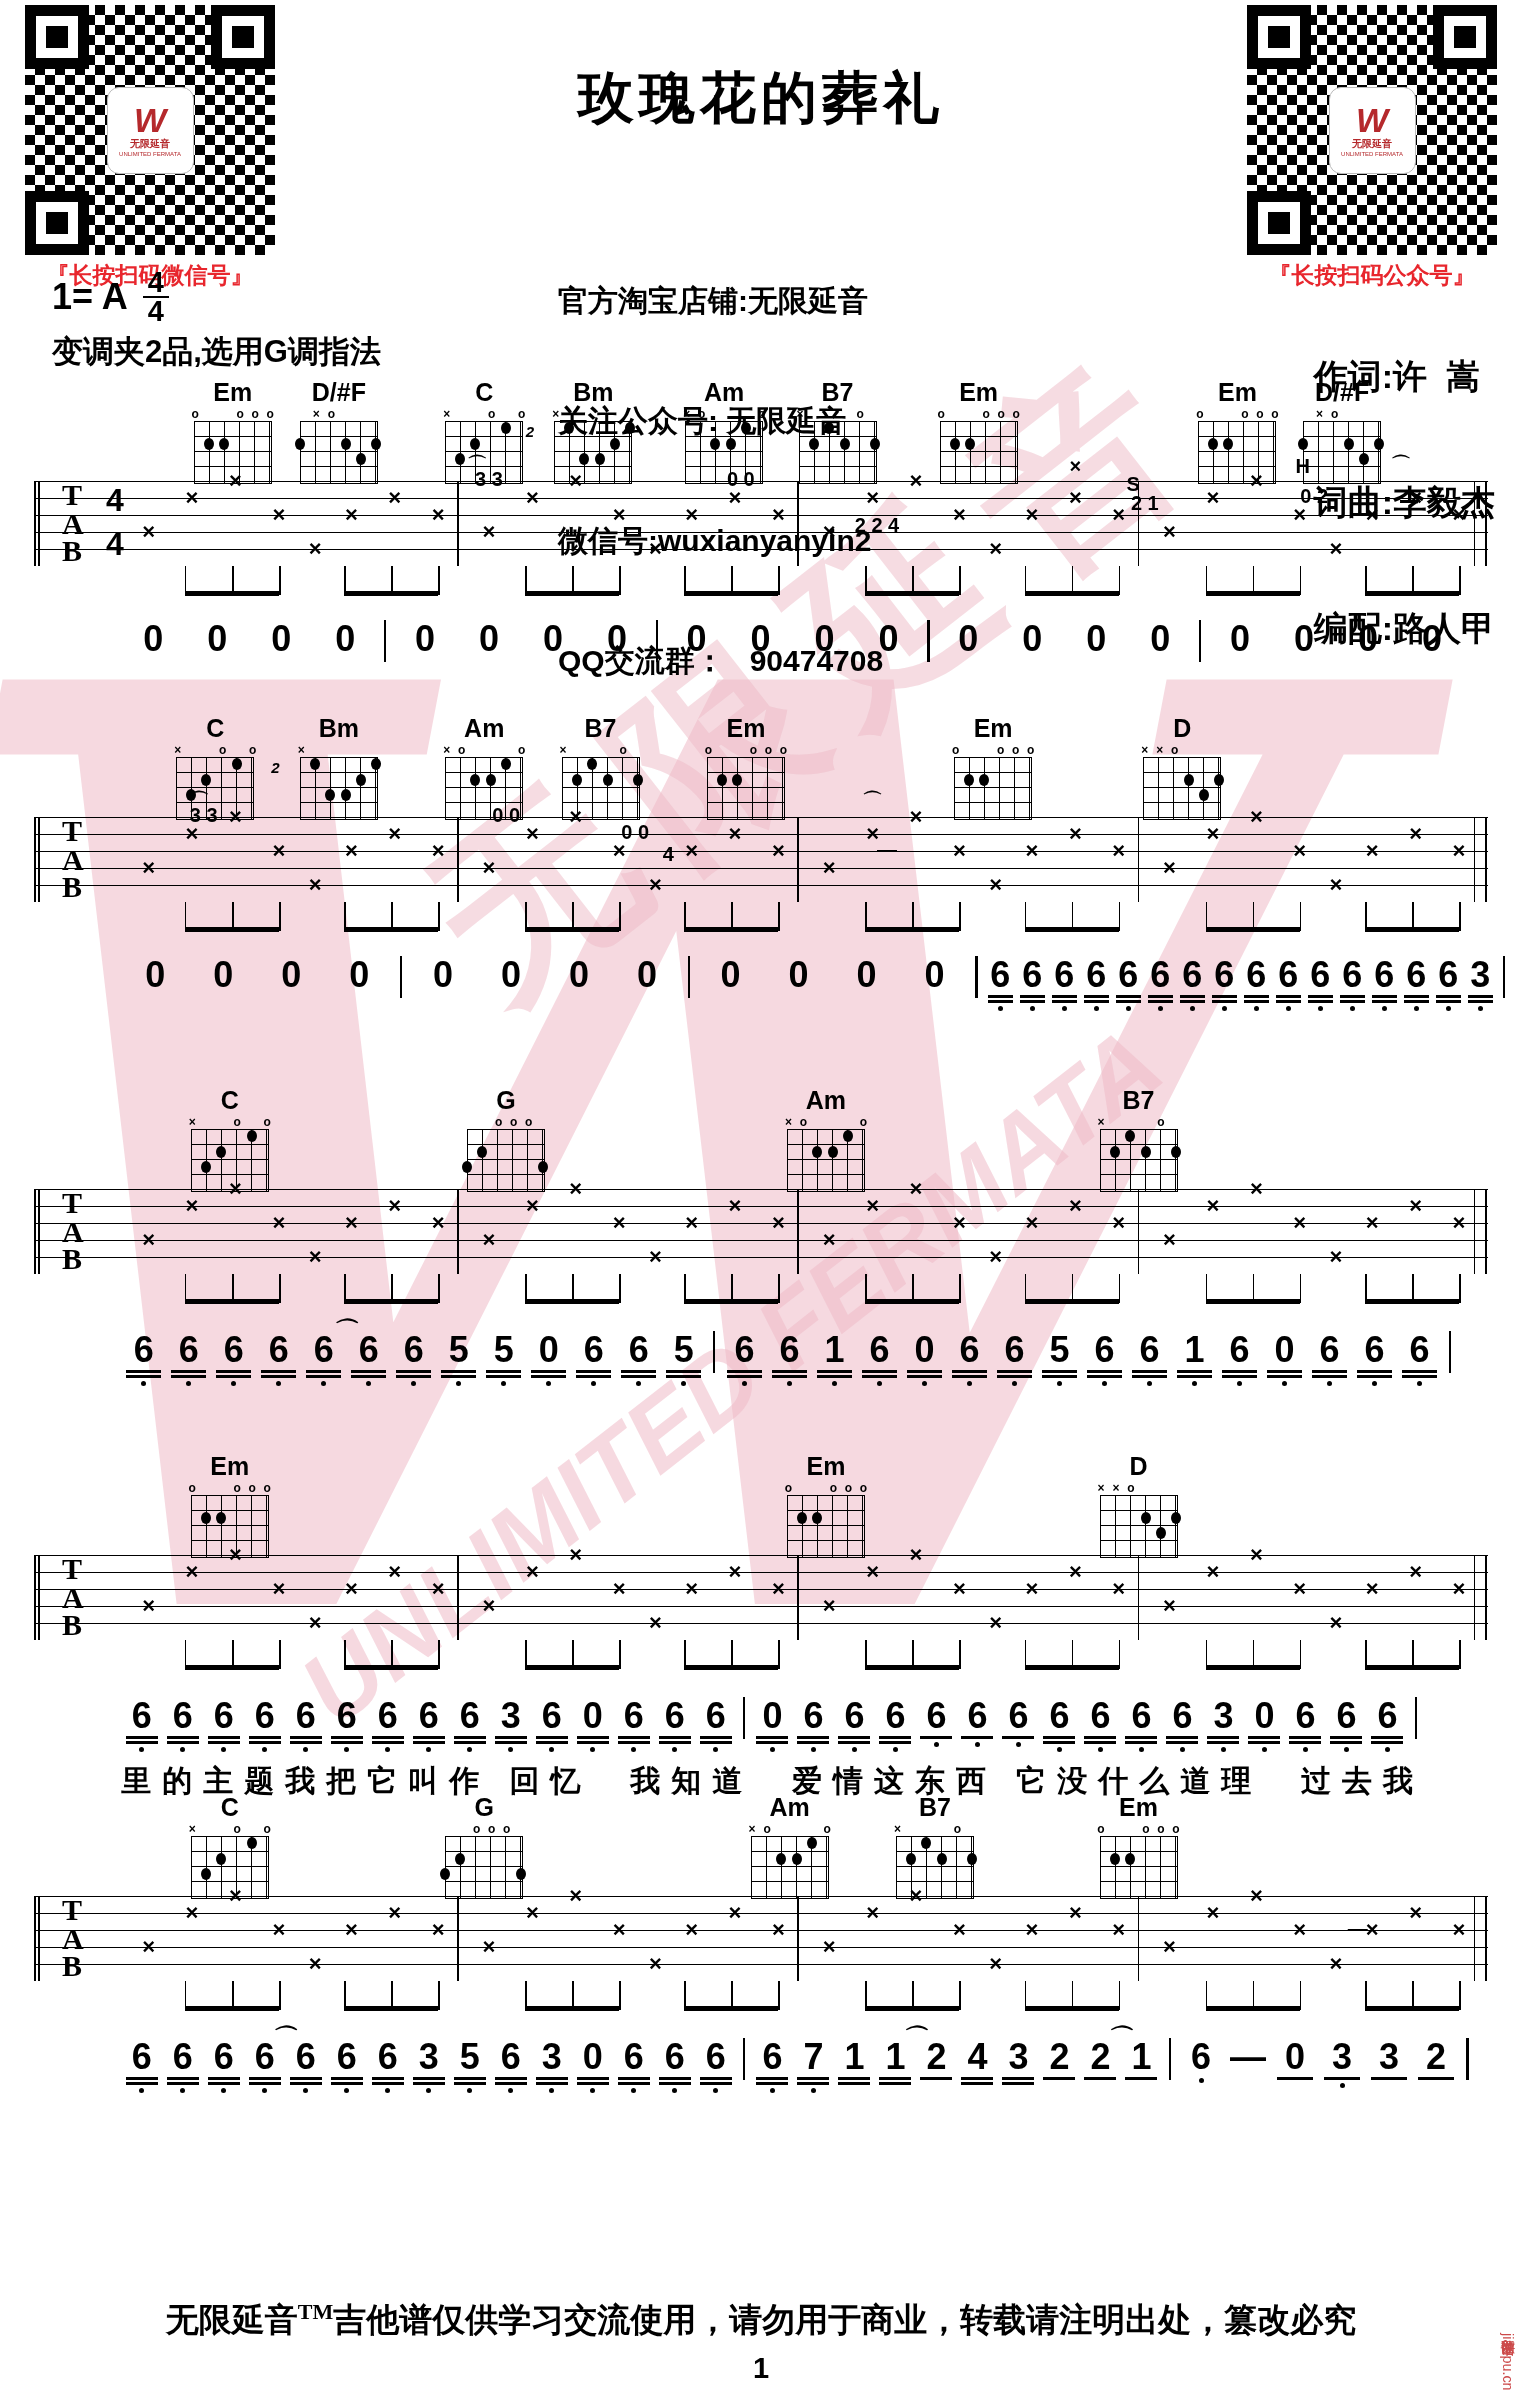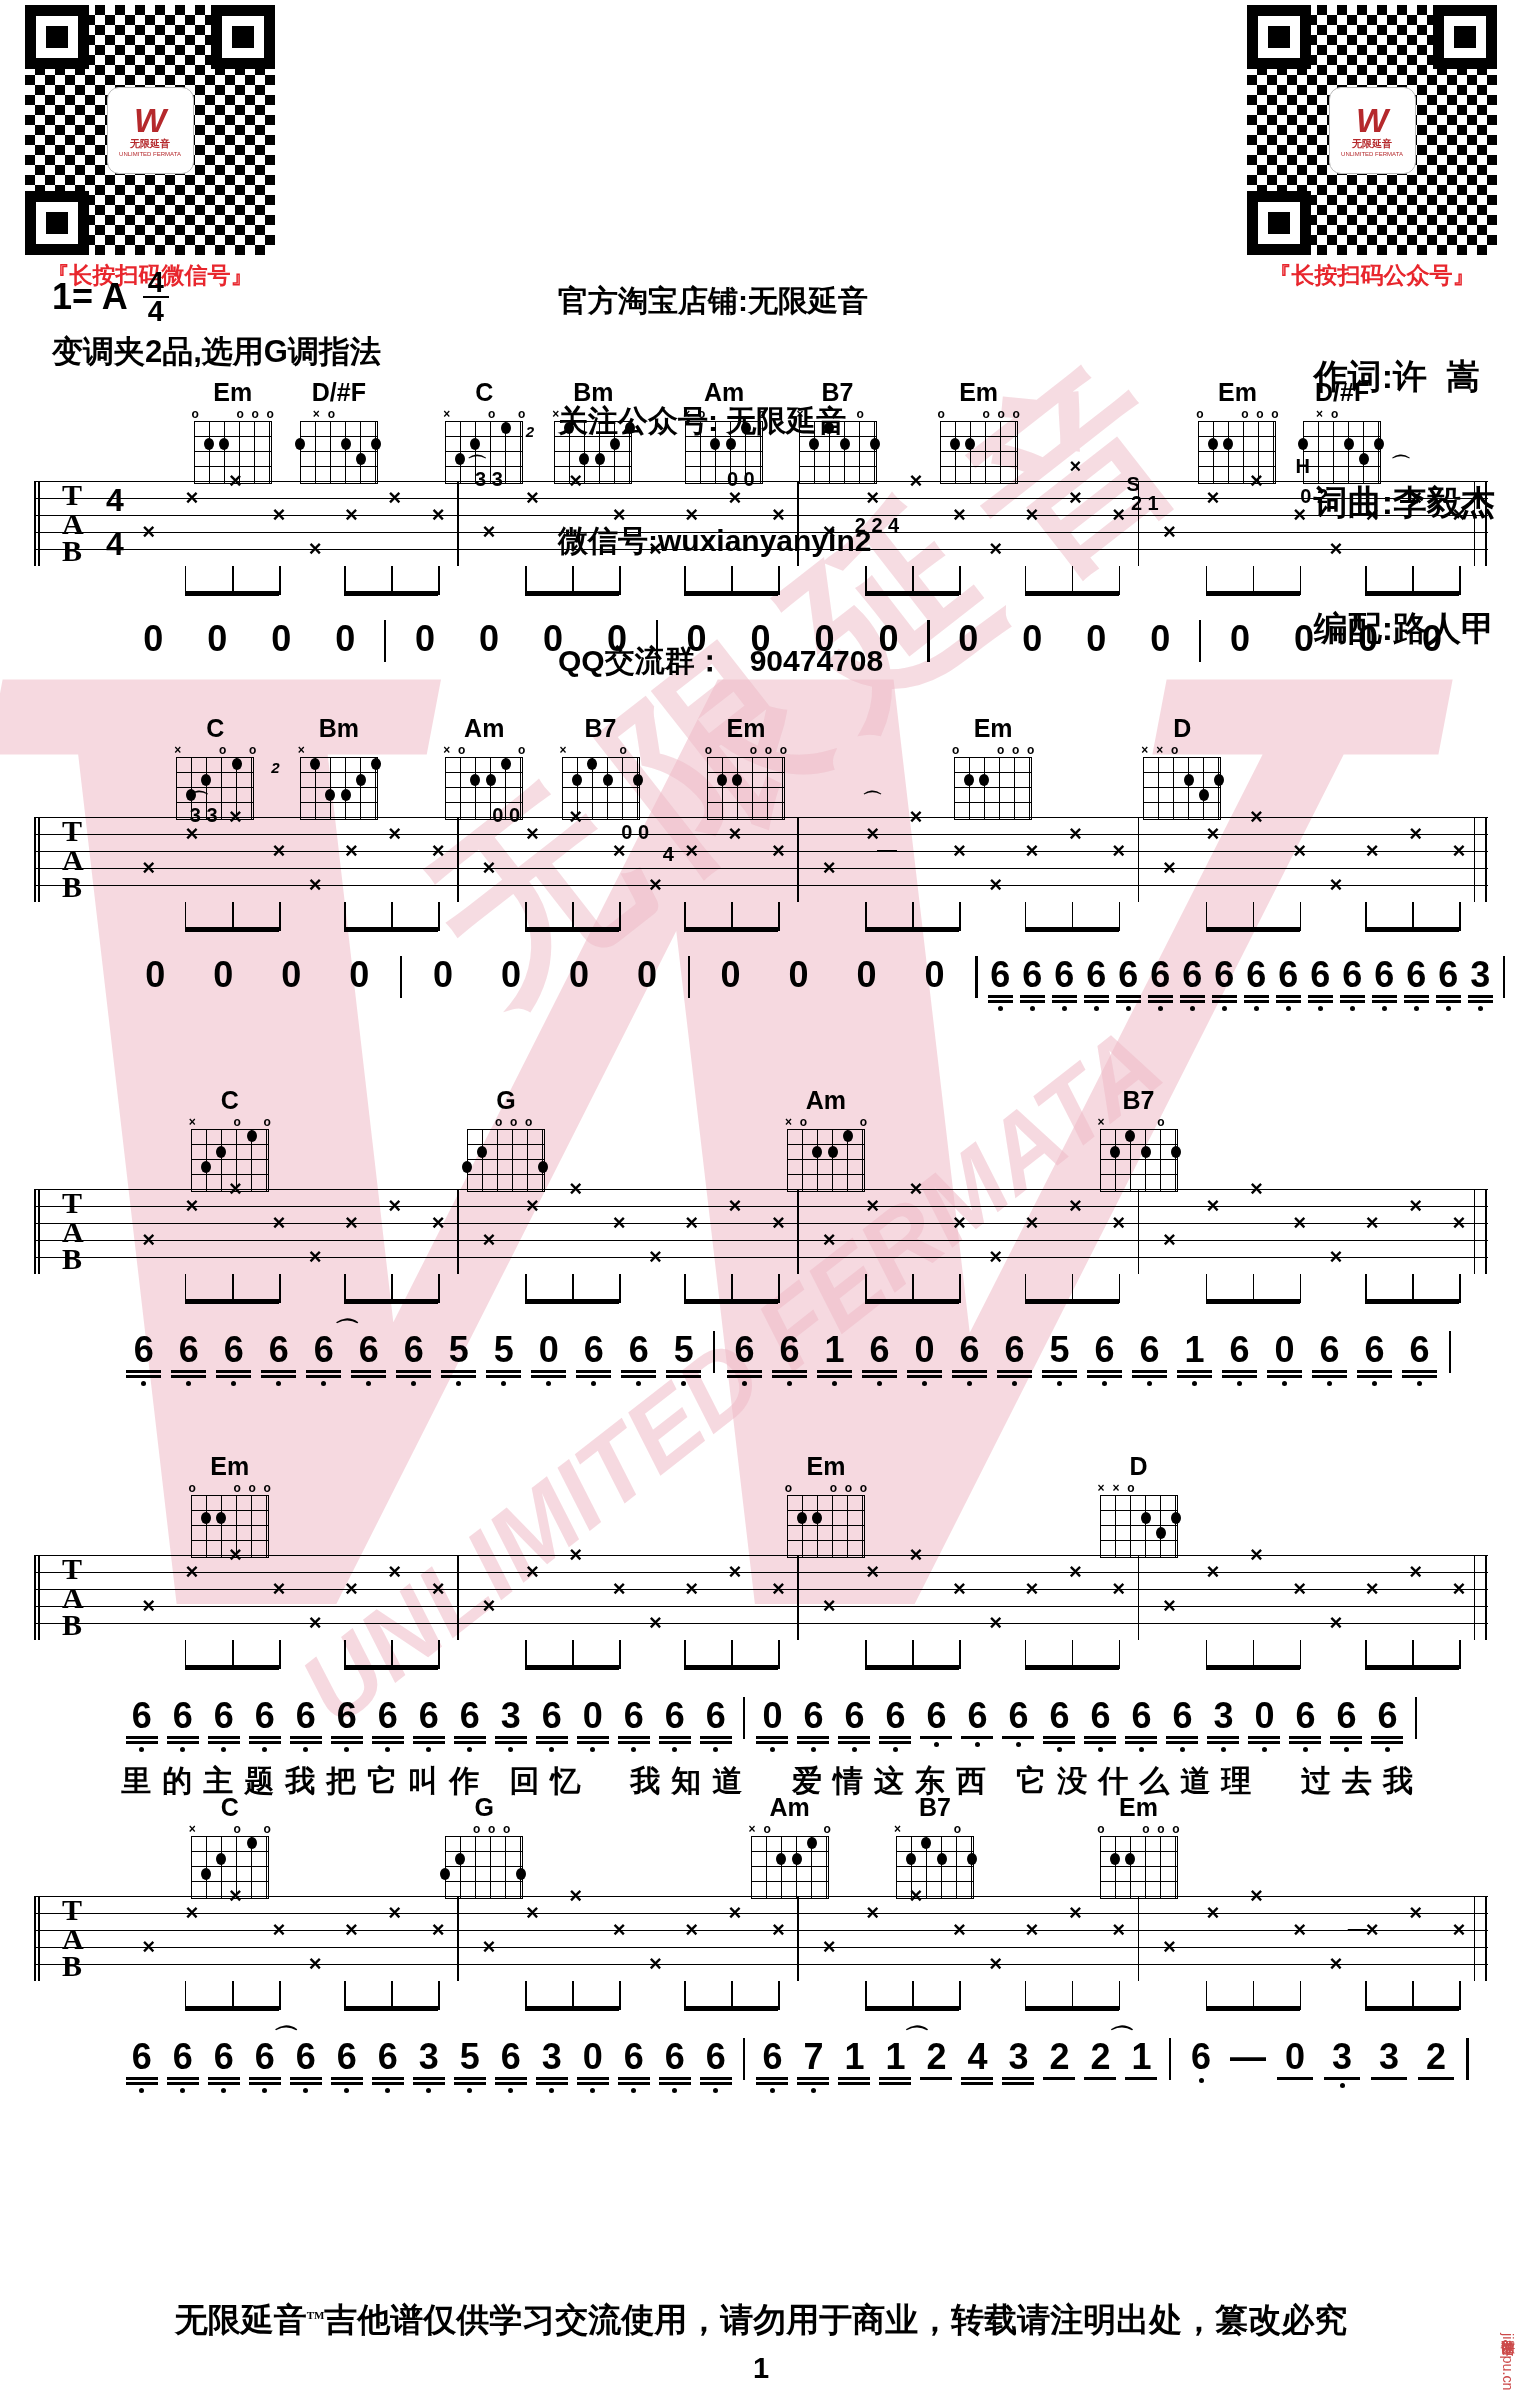--- a/index.html
+++ b/index.html
@@ -74,21 +74,21 @@
   .tok .num{font-size:36px;font-weight:bold;line-height:37px;}
   .tok .ul{width:78%;height:2.5px;background:#000;margin-top:2.5px;}
   .tok .ul + .ul{margin-top:2.5px;}
   .tok .odot{width:5px;height:5px;border-radius:50%;background:#000;margin-top:3.4px;}
   .tok .tie{position:absolute;top:-17px;right:-13.5px;font-size:25px;font-weight:bold;}
   .mbar{width:2.1px;height:42px;background:#000;margin:0 6.8px;flex:none;}
   .lyrics-row{margin-top:8.5px;font-size:30px;font-weight:bold;white-space:pre;}
   
   .footer-note{position:absolute;top:2298px;left:0;width:1522px;text-align:center;font-size:33px;
       font-weight:bold;font-family:"Liberation Serif","DejaVu Serif",serif;}
-  .footer-note sup{font-size:11px;}
+  .footer-note sup{font-size:22px;}
   .page-num{position:absolute;top:2352px;left:0;width:1522px;text-align:center;font-size:29px;font-weight:bold;}
   .site-credit{position:absolute;right:5px;bottom:10px;color:#cc4a4a;font-size:14.4px;
       writing-mode:vertical-rl;}
 </style>
 </head>
 <body>
 
 <div class="page">
 
   <div class="wm wm-w">W</div>
@@ -112,20 +112,21 @@
     <div class="fin tr"></div>
     <div class="fin bl"></div>
     <div class="qr-logo">
       <div class="glyph">W</div>
       <div class="t1">无限延音</div>
       <div class="t2">UNLIMITED FERMATA</div>
     </div>
   </div>
   <div class="qr-cap qr-cap-r">『长按扫码公众号』</div>
 
+  <div class="title">玫瑰花的葬礼</div>
   <div class="info">
     <div>官方淘宝店铺:无限延音</div>
     <div>关注公众号: 无限延音</div>
     <div>微信号:wuxianyanyin2</div>
     <div>QQ交流群：   90474708</div>
   </div>
   <div class="credits">
     <div>作词:许  嵩</div>
     <div>词曲:李毅杰</div>
     <div>编配:路人甲</div>

